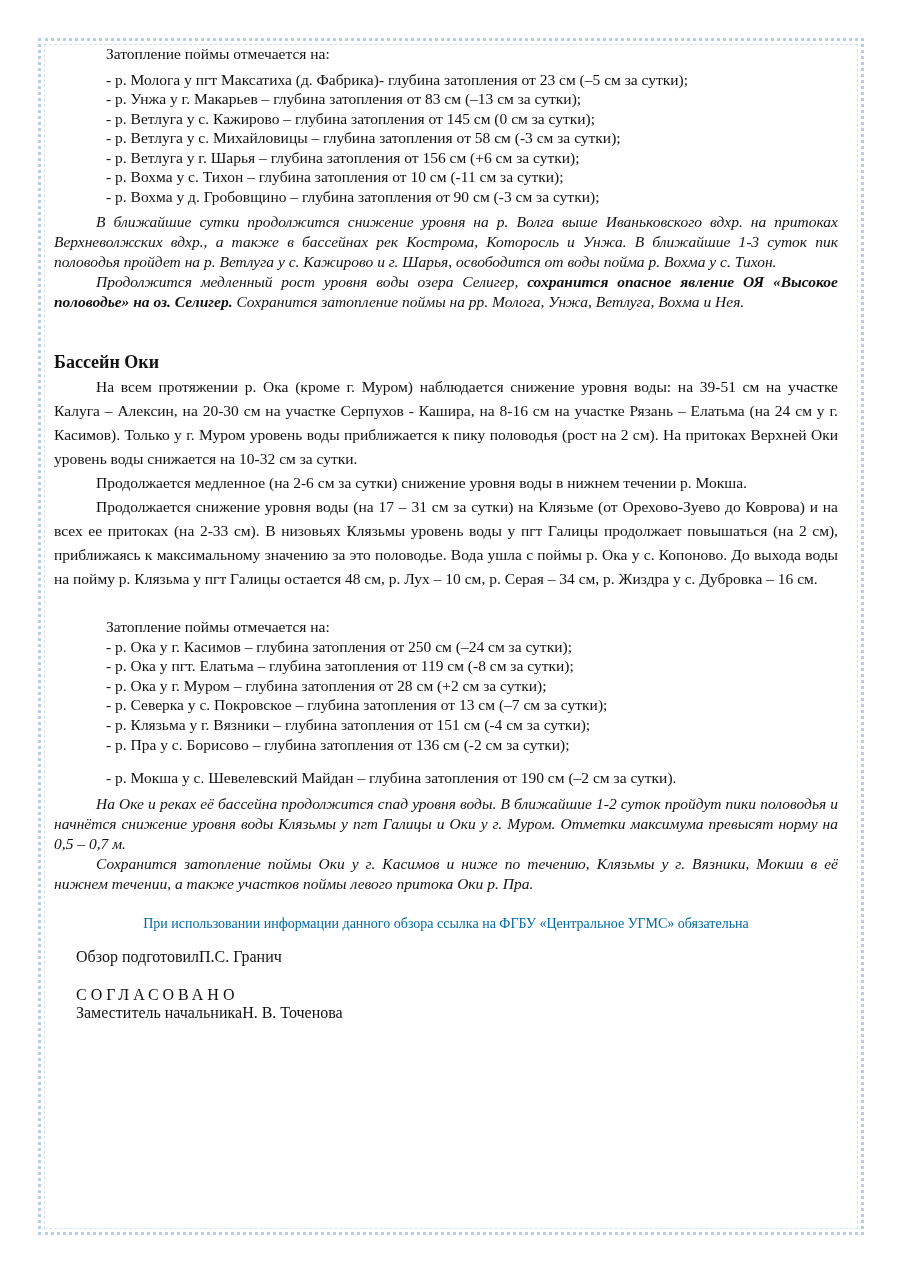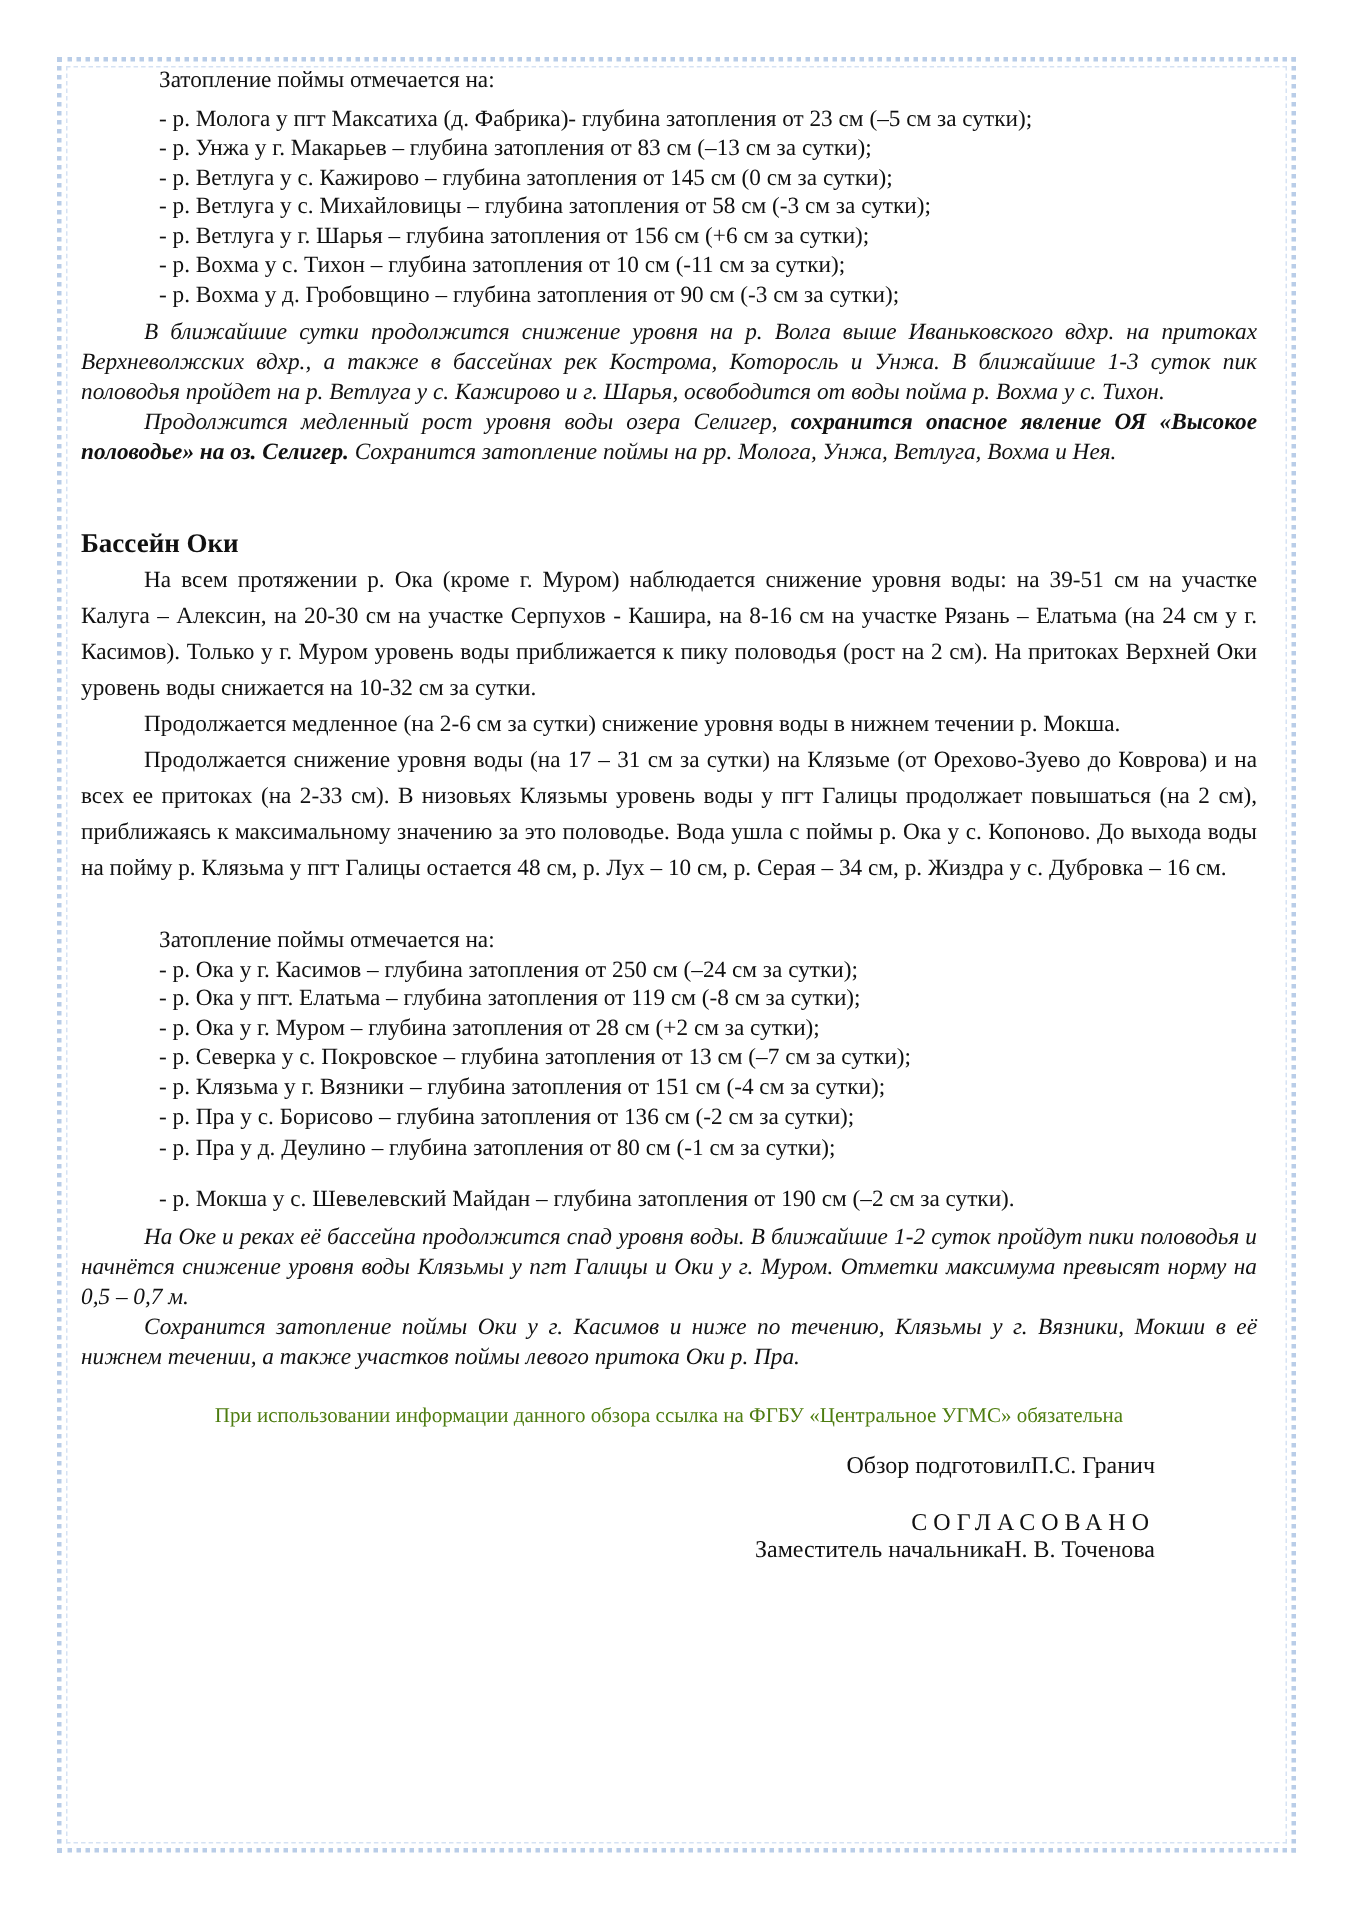--- a/index.html
+++ b/index.html
@@ -10,23 +10,23 @@
   .frame::before { content: ""; position: absolute; inset: 3px; border: 1px dashed #d5e2f3; }
   .page { position: absolute; left: 54px; top: 44px; width: 784px; }
   .list { margin: 0; padding: 0 0 0 52px; list-style: none; font-size: 15.5px; line-height: 19.5px; }
   .list .head { margin-bottom: 6px; }
   .list2 { margin: 0; padding: 0 0 0 52px; list-style: none; font-size: 15.5px; line-height: 19.6px; }
   .p-it { font-style: italic; font-size: 15.5px; line-height: 20px; text-align: justify;
           margin: 0; text-indent: 42px; }
   .p-it b { font-weight: bold; }
   .h2 { font-weight: bold; font-size: 18px; margin: 20px 0 2px 0; }
   .p { font-size: 15.5px; line-height: 24px; text-align: justify; margin: 0; text-indent: 42px; }
-  .notice { color: #4d7c0f; font-size: 14px; text-align: center; margin: 22px 0 0 0; }
+  .notice { color: #0369a1; font-size: 14px; text-align: center; margin: 22px 0 0 0; }
   .sign { position: relative; font-size: 16px; margin-top: 0; }
-  .sign .row { display: flex; justify-content: flex-end; padding-left: 22px; padding-right: 68px; }
+  .sign .row { display: flex; justify-content: flex-start; padding-left: 22px; padding-right: 68px; }
   .spaced { letter-spacing: 4px; }
 </style>
 </head>
 <body>
 
 <div class="frame"></div>
 
 <div class="page">
 
   <ul class="list">
@@ -49,21 +49,20 @@
   <p class="p">Продолжается снижение уровня воды (на 17 – 31 см за сутки) на Клязьме (от Орехово-Зуево до Коврова) и на всех ее притоках (на 2-33 см). В низовьях Клязьмы уровень воды у пгт Галицы продолжает повышаться (на 2 см), приближаясь к максимальному значению за это половодье. Вода ушла с поймы р. Ока у с. Копоново.  До выхода воды на пойму р. Клязьма у пгт Галицы остается 48 см, р. Лух – 10 см, р. Серая – 34 см, р. Жиздра у с. Дубровка – 16 см.</p>
 
   <ul class="list2" style="margin-top:26px">
     <li>Затопление поймы отмечается на:</li>
     <li>- р. Ока у г. Касимов – глубина затопления от 250 см (–24 см за сутки);</li>
     <li>- р. Ока у пгт. Елатьма – глубина затопления от 119 см (-8 см за сутки);</li>
     <li>- р. Ока у г. Муром – глубина затопления от 28 см (+2 см за сутки);</li>
     <li>- р. Северка у с. Покровское – глубина затопления от 13 см (–7 см за сутки);</li>
     <li>- р. Клязьма у г. Вязники – глубина затопления от 151 см (-4 см за сутки);</li>
     <li>- р. Пра у с. Борисово – глубина затопления от 136 см (-2 см за сутки);</li>
-    <li style="margin-top:2px">- р. Пра у д. Деулино – глубина затопления от 80 см (-1 см за сутки);</li>
     <li style="margin-top:14px">- р. Мокша у с. Шевелевский Майдан – глубина затопления от 190 см (–2 см за сутки).</li>
   </ul>
 
   <p class="p-it" style="margin-top:6px">На Оке и реках её бассейна продолжится спад уровня воды. В ближайшие 1-2 суток пройдут пики половодья и начнётся снижение уровня воды Клязьмы у пгт Галицы и Оки у г. Муром. Отметки максимума превысят норму на 0,5 – 0,7 м.</p>
   <p class="p-it">Сохранится затопление поймы Оки у г. Касимов и ниже по течению, Клязьмы у г. Вязники, Мокши в её нижнем течении, а также участков поймы левого притока Оки р. Пра.</p>
 
   <p class="notice">При использовании информации данного обзора ссылка на ФГБУ «Центральное УГМС» обязательна</p>
 
   <div class="sign" style="margin-top:16px">
     <div class="row">

